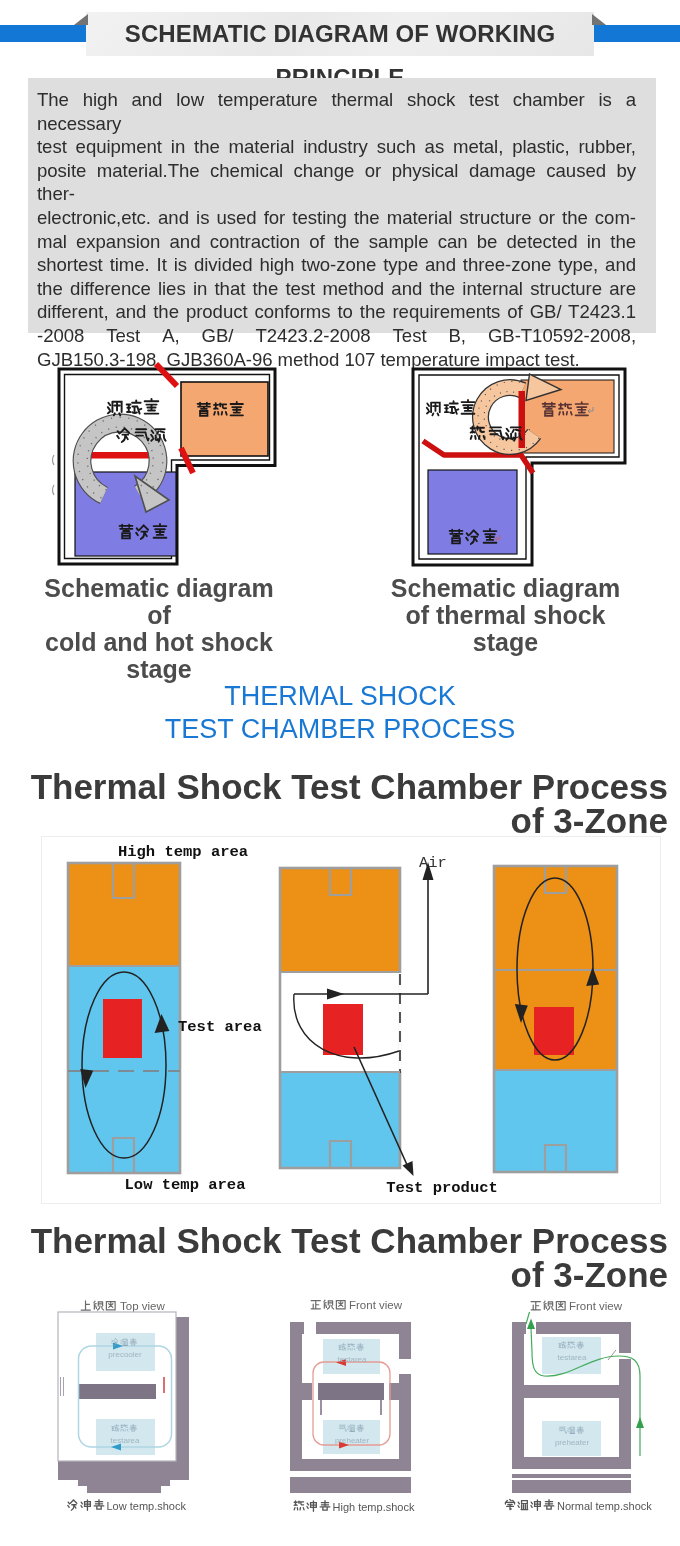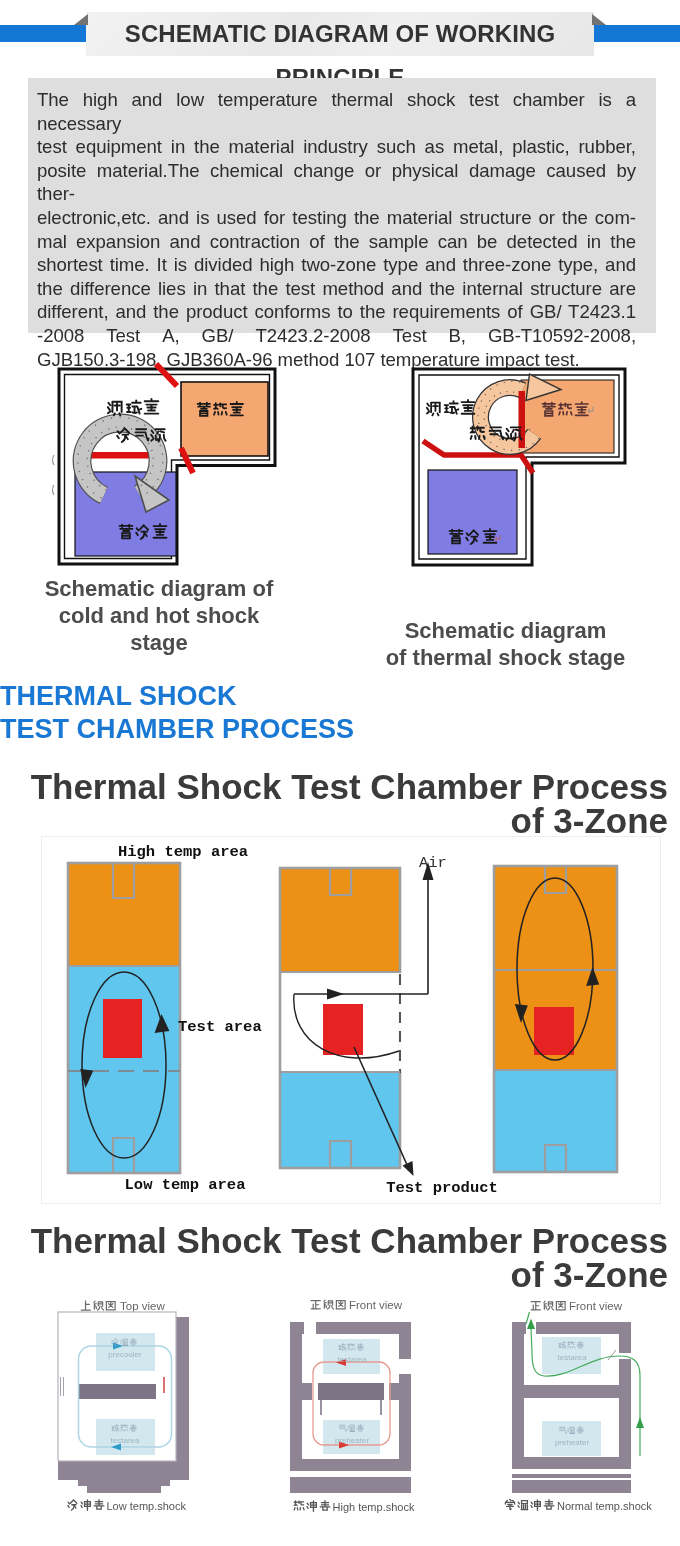--- a/index.html
+++ b/index.html
@@ -2,22 +2,22 @@
 <html><head>
 <meta charset="utf-8">
 <style>
 html,body{margin:0;padding:0;}
 body{width:680px;height:1546px;position:relative;background:#fff;font-family:"Liberation Sans",sans-serif;overflow:hidden;}
 .abs{position:absolute;}
 #bluebar{left:0;top:25px;width:680px;height:17px;background:#1377d6;}
 #titlebox{left:86px;top:12px;width:508px;height:44px;background:linear-gradient(135deg,#f2f2f2 0%,#e9e9e9 40%,#efefef 60%,#e7e7e7 100%);text-align:center;line-height:44px;font-weight:bold;font-size:24px;letter-spacing:0.1px;color:#333;}
 #para{left:28px;top:78px;width:628px;height:255px;background:#dedede;box-sizing:border-box;padding:10px 20px 0 9px;font-size:18.6px;line-height:23.6px;color:#2d2d2d;letter-spacing:-0.05px;}
 #para .j{text-align:justify;text-align-last:justify;}
-.cap{font-weight:bold;font-size:22px;line-height:27px;color:#4c4c4c;text-align:center;}
-#bluehead{left:0;top:680px;width:680px;font-weight:bold;font-size:27px;line-height:33px;color:#1878d4;}
+.cap{font-weight:bold;font-size:25px;line-height:27px;color:#4c4c4c;text-align:center;}
+#bluehead{left:0;top:680px;width:680px;text-align:center;font-weight:normal;font-size:27px;line-height:33px;color:#1878d4;}
 .h1{left:0;width:668px;text-align:right;font-weight:bold;font-size:35px;line-height:34px;color:#3b3b3b;}
 </style>
 </head>
 <body>
 <div class="abs" id="bluebar"></div>
 <div class="abs" id="titlebox">SCHEMATIC DIAGRAM OF WORKING PRINCIPLE</div>
 <svg class="abs" style="left:74px;top:14px" width="14" height="11">
     <polygon points="14,0 14,11 0,11" fill="#737373"></polygon>
   </svg>
 <svg class="abs" style="left:592px;top:14px" width="14" height="11">
@@ -117,21 +117,21 @@
 <g stroke="#5a3434" stroke-width="1.1">
 <use href="#cjk7" transform="translate(141,42) scale(1.55)"></use>
 <use href="#cjk8" transform="translate(157.5,42) scale(1.55)"></use>
 <use href="#cjk1" transform="translate(174,42) scale(1.55)"></use>
 </g>
 <path d="M193,47 v4 h-5 m2,-2 l-2,2 l2,2" stroke="#8a8a8a" stroke-width="1" fill="none"></path>
 <path d="M100,175 v4 h-5 m2,-2 l-2,2 l2,2" stroke="#c06060" stroke-width="1" fill="none"></path>
 </svg>
 
 <div class="abs cap" style="left:39px;top:575px;width:240px;">Schematic diagram of<br>cold and hot shock stage</div>
-<div class="abs cap" style="left:385px;top:575px;width:241px;margin-top:42px;">Schematic diagram<br>of thermal shock stage</div>
+<div class="abs cap" style="left:385px;top:575px;width:241px;">Schematic diagram<br>of thermal shock stage</div>
 <div class="abs" id="bluehead">THERMAL SHOCK<br>TEST CHAMBER PROCESS</div>
 <div class="abs h1" style="top:770px;">Thermal Shock Test Chamber Process of 3-Zone</div>
 <svg class="abs" style="left:41px;top:836px" width="620" height="368" viewBox="0 0 620 368" font-family="Liberation Mono, monospace">
 <rect x="0.5" y="0.5" width="619" height="367" fill="none" stroke="#ededed"></rect>
 
 <rect x="27" y="27" width="112" height="103" fill="#ec9016"></rect>
 <rect x="27" y="130" width="112" height="207" fill="#60c6ee"></rect>
 <line x1="27" y1="130" x2="139" y2="130" stroke="#9e9e9e" stroke-width="2"></line>
 <rect x="27" y="27" width="112" height="310" fill="none" stroke="#9e9e9e" stroke-width="2.6"></rect>
 <path d="M72,27 V62 H93 V27" fill="none" stroke="#9e9e9e" stroke-width="2.2"></path>

